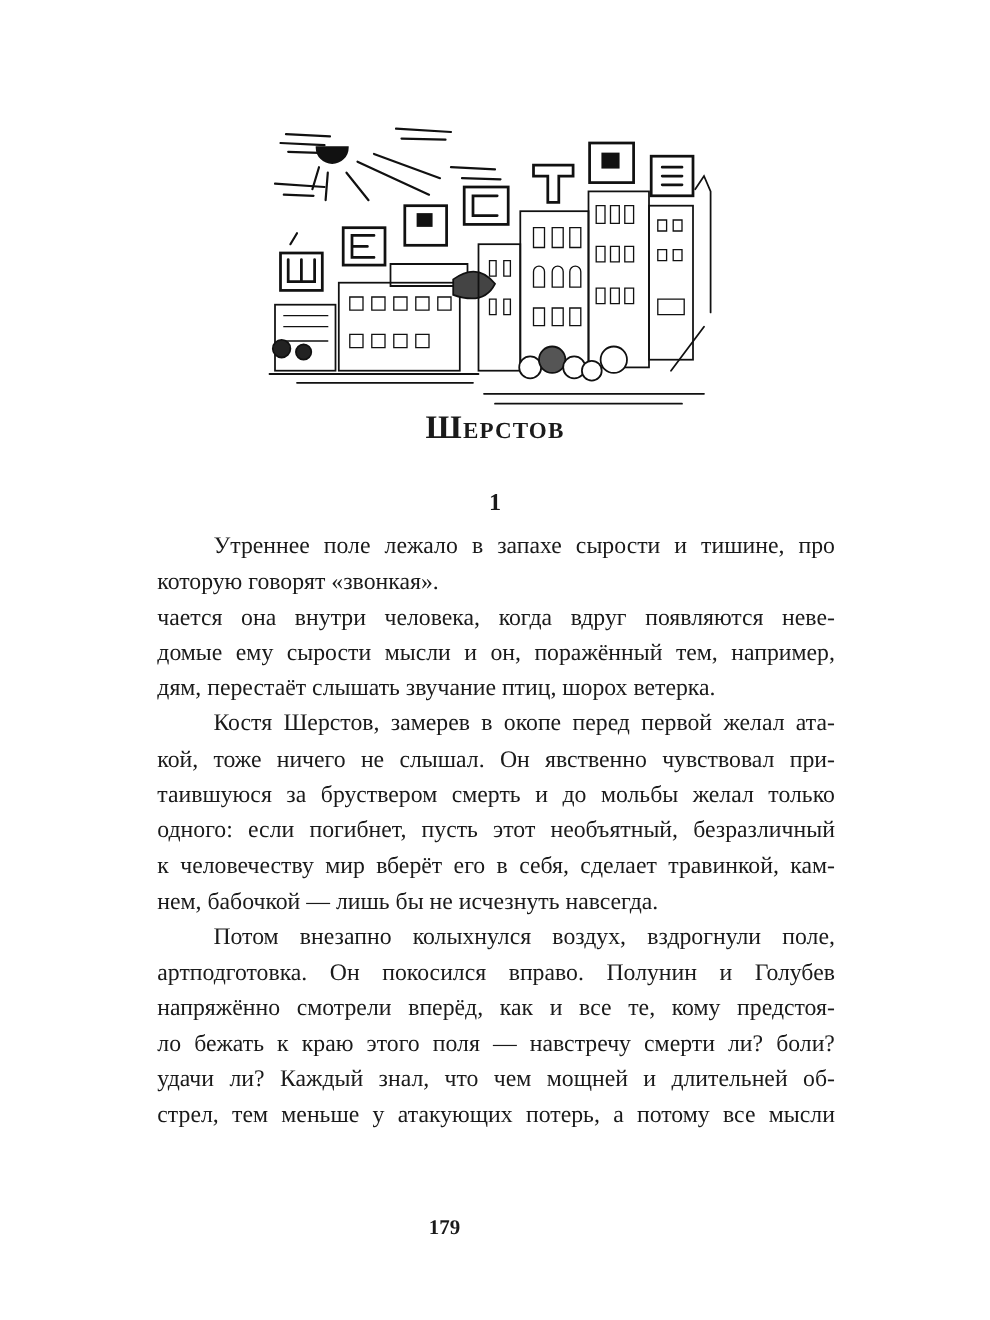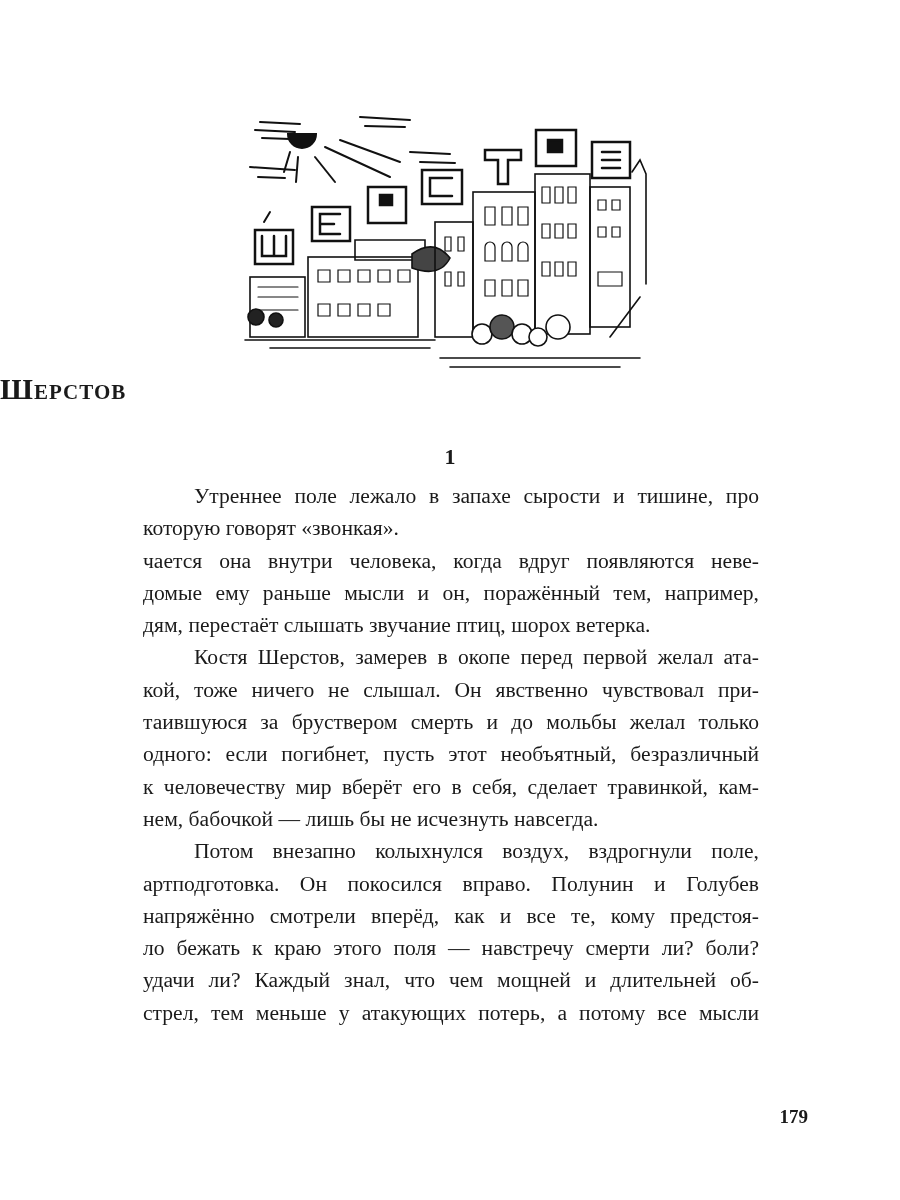--- a/index.html
+++ b/index.html
@@ -4,37 +4,37 @@
   <style>
     html, body { margin: 0; padding: 0; }
     body {
       width: 900px; height: 1200px; background: #ffffff; position: relative; overflow: hidden;
       font-family: "Liberation Serif", "DejaVu Serif", serif; color: #1a1a1a;
     }
     .illustration {
       position: absolute; left: 240px; top: 112px; width: 420px; height: 260px;
     }
     .chapter-title {
-      position: absolute; left: 0; width: 900px; top: 372px; text-align: left;
+      position: absolute; left: 0; width: 900px; top: 372px; text-align: center;
       font-weight: bold; font-size: 30px; letter-spacing: 1px; font-variant: small-caps;
     }
     .section-number {
       position: absolute; left: 0; width: 900px; top: 444px; text-align: center;
       font-weight: bold; font-size: 22px;
     }
     .body-text {
       position: absolute; left: 143px; top: 480px; width: 616px;
       font-size: 21.6px; line-height: 32.3px;
     }
     .para { margin: 0; }
     .line { display: block; text-align: justify; text-align-last: justify; white-space: nowrap; height: 32.3px; }
     .line.first { padding-left: 51px; }
     .line.last { text-align-last: left; }
     .page-number {
-      position: absolute; left: 0; width: 808px; top: 1106px; text-align: right;
+      position: absolute; left: 0; width: 808px; top: 1106px; text-align: center;
       font-weight: bold; font-size: 19px;
     }
   </style>
 </head>
 <body>
 
 <div class="illustration">
   <svg width="420" height="260" viewBox="0 0 420 260" xmlns="http://www.w3.org/2000/svg" fill="none" stroke="#111" stroke-width="2" stroke-linecap="round">
 
     <g>
@@ -115,21 +115,21 @@
 <div class="chapter-title">Шерстов</div>
 <div class="section-number">1</div>
 
 <div class="body-text">
   <p class="para">
     <span class="line first">Утреннее поле лежало в запахе сырости и тишине, про</span>
     <span class="line last">которую говорят «звонкая».</span>
   </p>
   <p class="para">
     <span class="line">чается она внутри человека, когда вдруг появляются неве-</span>
-    <span class="line">домые ему раньше мысли и он, поражённый тем, например,</span>
+    <span class="line">домые ему сырости мысли и он, поражённый тем, например,</span>
     <span class="line last">дям, перестаёт слышать звучание птиц, шорох ветерка.</span>
   </p>
   <p class="para">
     <span class="line first">Костя Шерстов, замерев в окопе перед первой желал ата-</span>
     <span class="line">кой, тоже ничего не слышал. Он явственно чувствовал при-</span>
     <span class="line">таившуюся за бруствером смерть и до мольбы желал только</span>
     <span class="line">одного: если погибнет, пусть этот необъятный, безразличный</span>
     <span class="line">к человечеству мир вберёт его в себя, сделает травинкой, кам-</span>
     <span class="line last">нем, бабочкой — лишь бы не исчезнуть навсегда.</span>
   </p>

